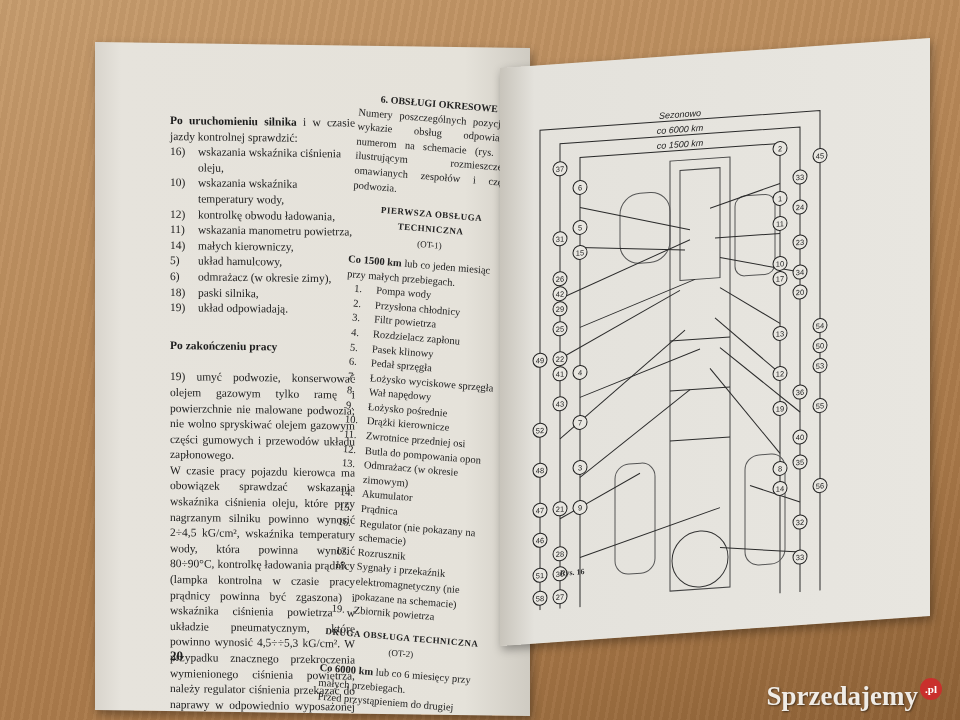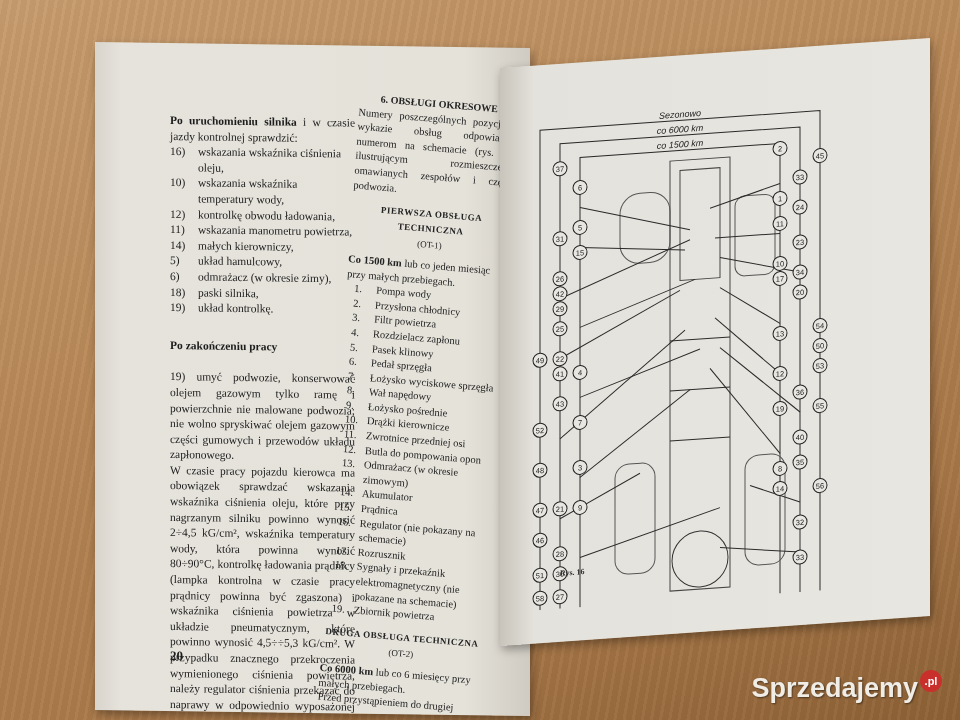--- a/index.html
+++ b/index.html
@@ -39,22 +39,22 @@
   .it { display: flex; }
   .it .n { width: 28px; flex: 0 0 28px; }
   .heading-sm { text-align: center; font-size: 9px; letter-spacing: 0.5px; font-weight: bold; margin: 8px 0 2px; }
   .center { text-align: center; }
   .justify { text-align: justify; }
   .gap { height: 22px; }
   .pagenum { position: absolute; left: 75px; top: 605px; font-size: 13px; font-weight: bold; color: #1d1d1d; }
   .diagram { position: absolute; left: 20px; top: 35px; width: 360px; height: 510px; }
   .caption { position: absolute; left: 60px; top: 505px; font-size: 8px; font-weight: bold; color: #333; }
   .watermark {
-    position: absolute; right: 18px; bottom: 16px;
-    font-family: Liberation Sans, sans-serif; font-weight: bold; font-size: 27px;
+    position: absolute; right: 18px; bottom: 8px;
+    font-family: Liberation Serif, serif; font-weight: bold; font-size: 27px;
     color: #f0ece6; text-shadow: 1px 1px 2px rgba(0,0,0,0.5);
   }
   .watermark .dot-pl {
     display: inline-block; position: relative; top: -12px; margin-left: 2px;
     background: #c9302c; color: #fff; border-radius: 50%; font-size: 11px;
     width: 22px; height: 22px; line-height: 22px; text-align: center; text-shadow: none;
   }
 </style>
 </head>
 <body>
@@ -94,21 +94,21 @@
       <div class="it">
           <span class="n">6)</span>
           <span>odmrażacz (w okresie zimy),</span>
         </div>
       <div class="it">
           <span class="n">18)</span>
           <span>paski silnika,</span>
         </div>
       <div class="it">
           <span class="n">19)</span>
-          <span>układ kontrolkę.</span>
+          <span>układ odpowiadają.</span>
         </div>
     </div>
     <div class="gap"></div>
     <div class="b">Po zakończeniu pracy</div>
     <div style="height:16px"></div>
     <div class="justify">19) umyć podwozie, konserwować olejem gazowym tylko ramę i powierzchnie nie malowane podwozia; nie wolno spryskiwać olejem gazowym części gumowych i przewodów układu zapłonowego.</div>
     <div class="justify">W czasie pracy pojazdu kierowca ma obowiązek sprawdzać wskazania wskaźnika ciśnienia oleju, które przy nagrzanym silniku powinno wynosić 2÷4,5 kG/cm², wskaźnika temperatury wody, która powinna wynosić 80÷90°C, kontrolkę ładowania prądnicy (lampka kontrolna w czasie pracy prądnicy powinna być zgaszona) i wskaźnika ciśnienia powietrza w układzie pneumatycznym, które powinno wynosić 4,5÷÷5,3 kG/cm². W przypadku znacznego przekroczenia wymienionego ciśnienia powietrza, należy regulator ciśnienia przekazać do naprawy w odpowiednio wyposażonej stacji obsługi samochodów.</div>
 
   </div>
 

